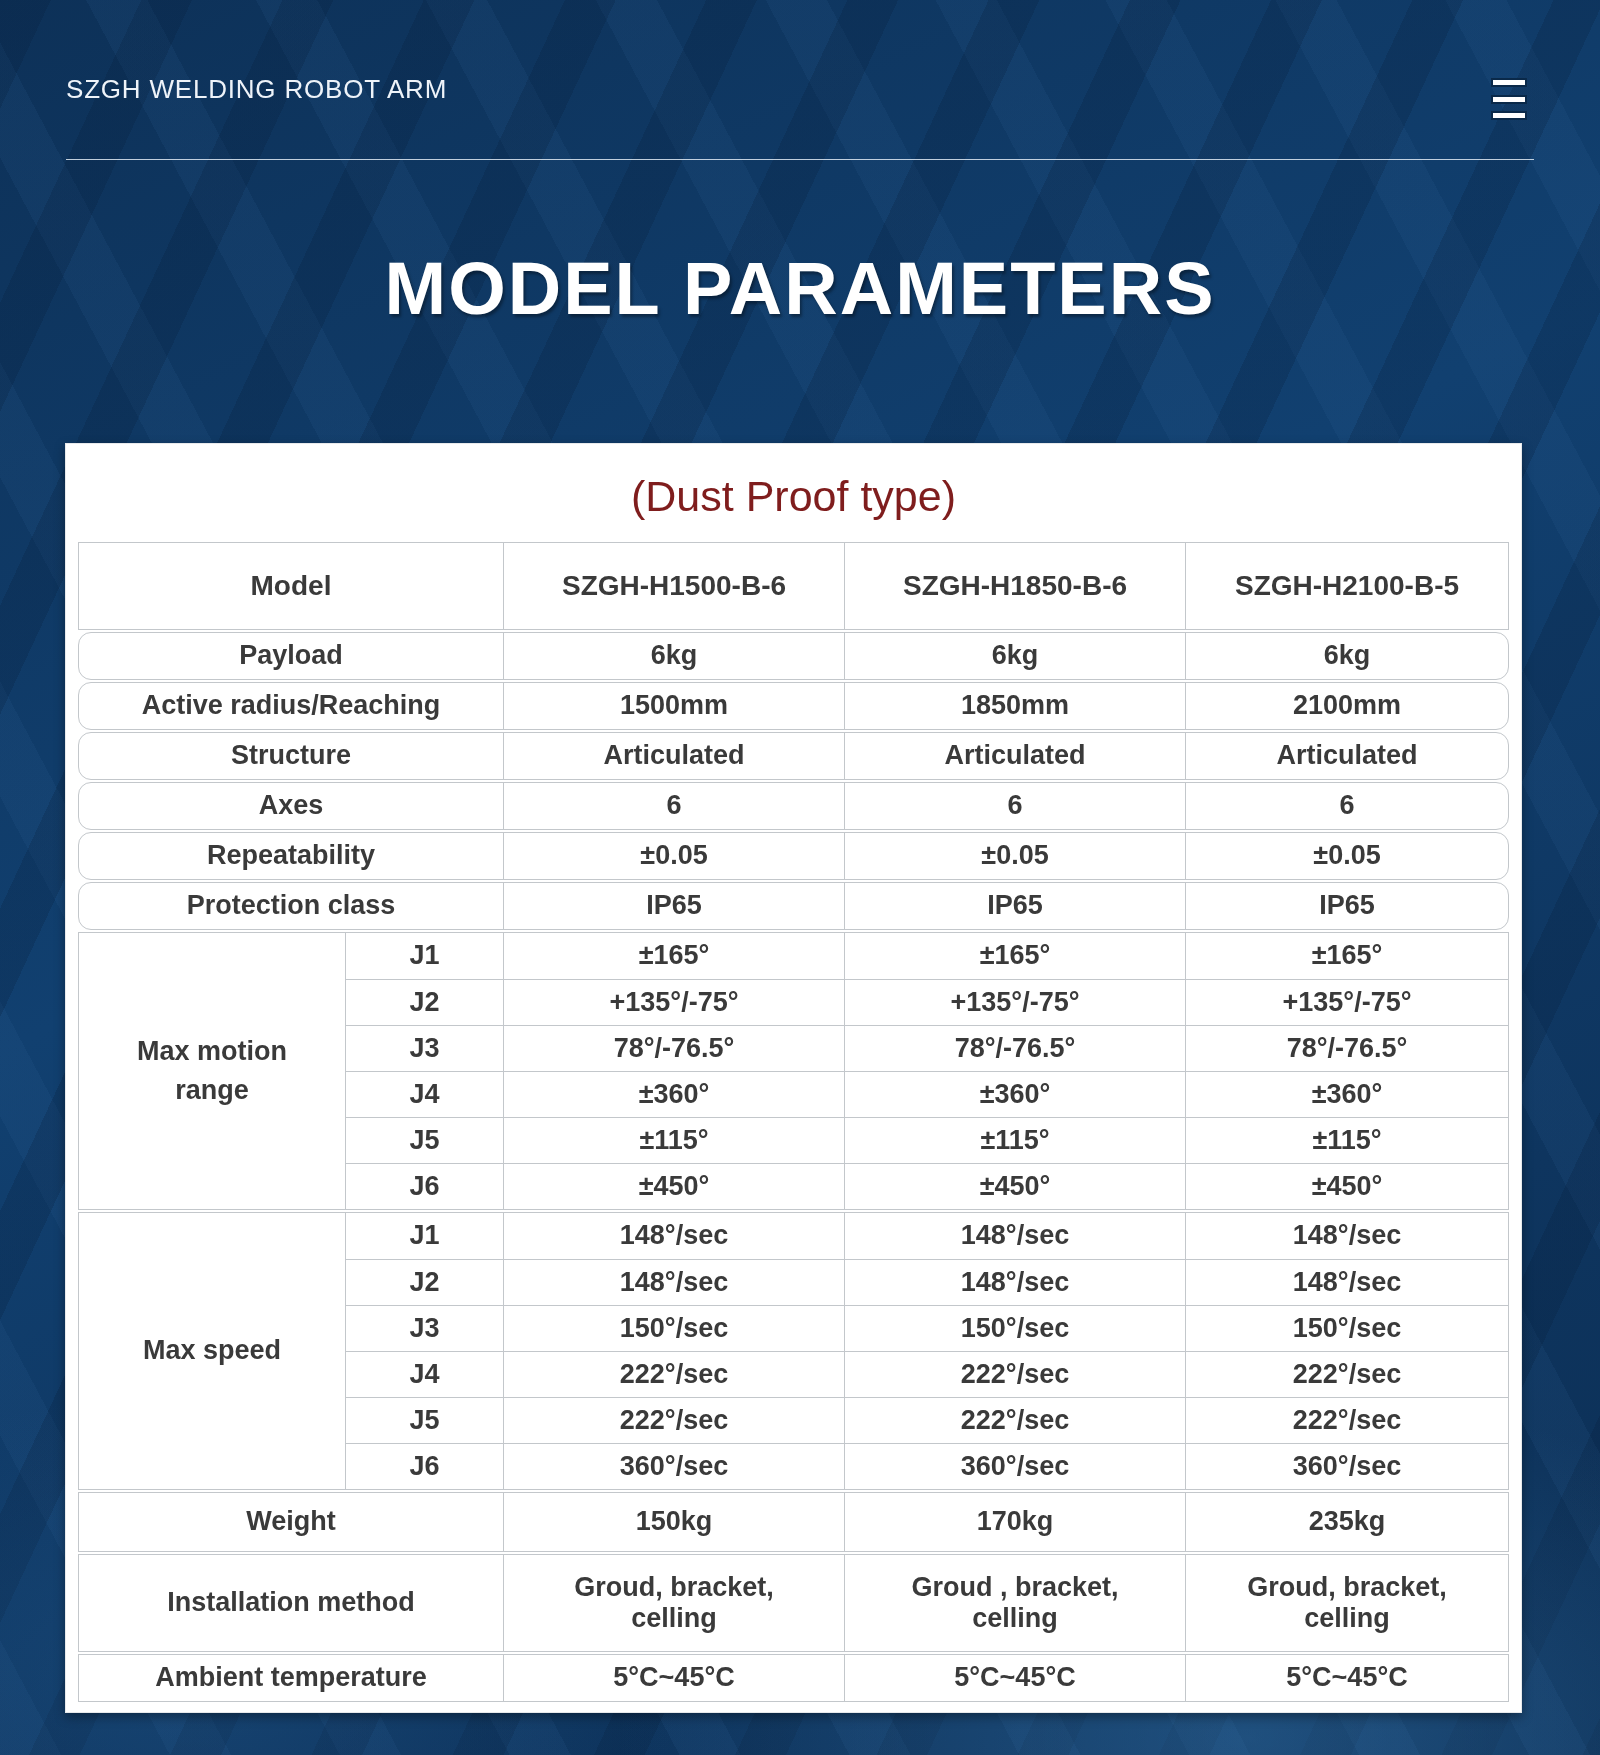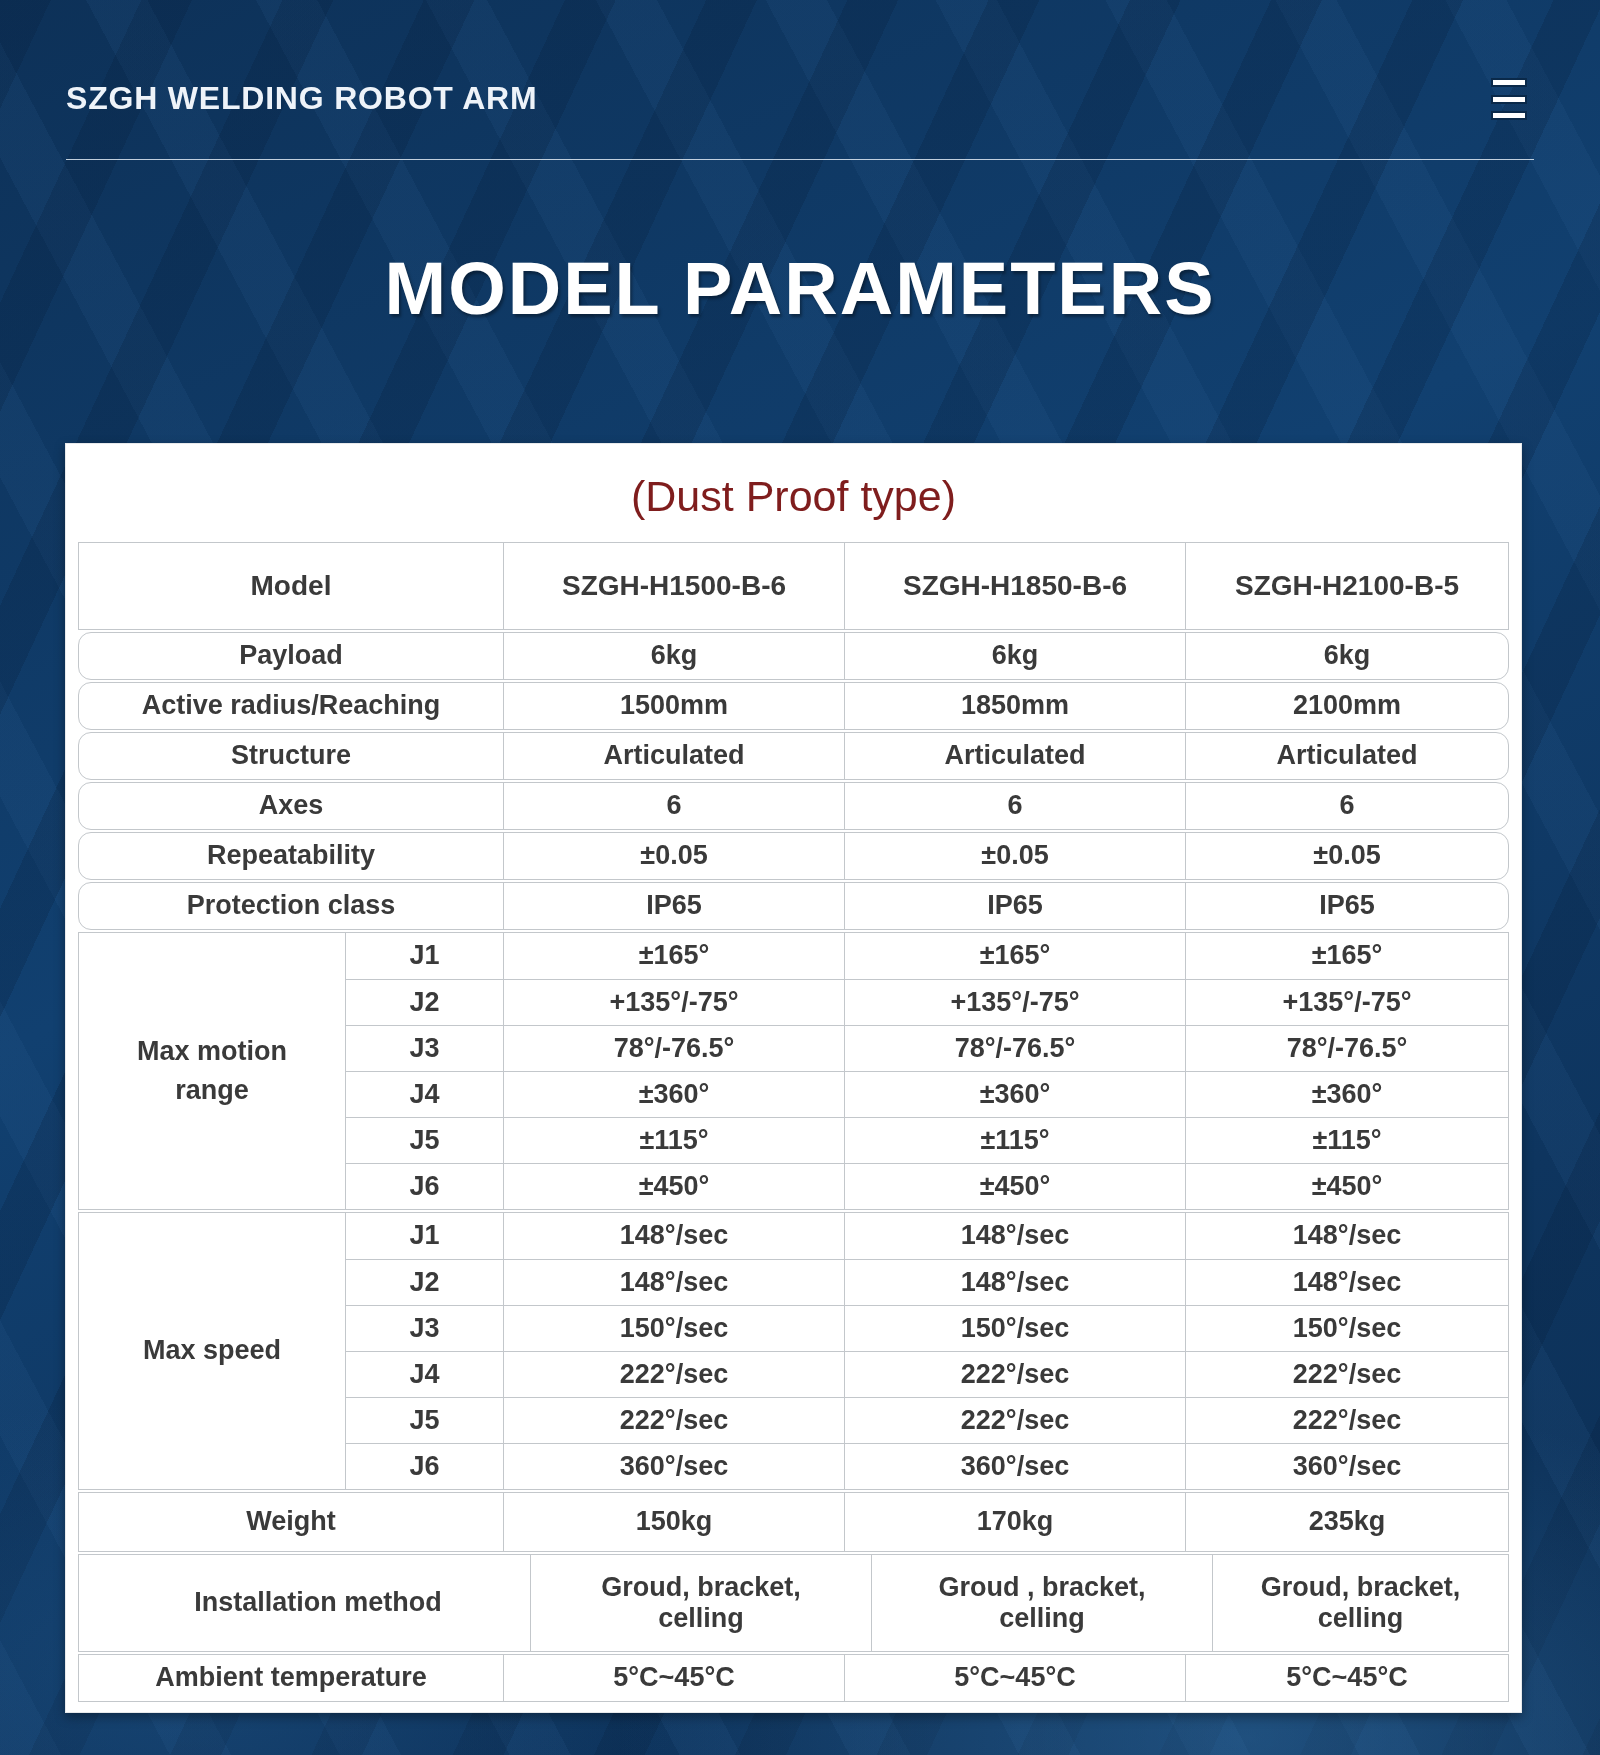--- a/index.html
+++ b/index.html
@@ -11,22 +11,22 @@
     background:
       radial-gradient(900px 500px at 78% 99%, rgba(62,130,188,0.38), rgba(62,130,188,0) 70%),
       radial-gradient(700px 420px at 12% 96%, rgba(45,105,160,0.25), rgba(45,105,160,0) 70%),
       repeating-linear-gradient(115deg, rgba(6,28,56,0.22) 0px, rgba(6,28,56,0.22) 46px, rgba(6,28,56,0) 46px, rgba(6,28,56,0) 128px),
       repeating-linear-gradient(62deg, rgba(52,104,158,0.12) 0px, rgba(52,104,158,0.12) 54px, rgba(52,104,158,0) 54px, rgba(52,104,158,0) 150px),
       linear-gradient(155deg, #0d3158 0%, #114070 42%, #0e355f 75%, #0c2f55 100%);
   }
 
   
   .brand {
-    position: absolute; left: 66px; top: 80px;
-    color: #eef3f9; font-size: 32px; font-weight: bold; letter-spacing: 0.8px;
+    position: absolute; left: 66px; top: 74px;
+    color: #eef3f9; font-size: 26px; font-weight: normal; letter-spacing: 0.8px;
   }
   .menu-btn {
     position: absolute; left: 1491px; top: 78px; width: 40px; height: 42px;
     background: transparent; border: none; cursor: pointer;
     display: flex; flex-direction: column; justify-content: space-between; padding: 0;
   }
   .menu-btn .bar {
     width: 36px; height: 9px; background: #ffffff;
     border: 2px solid #0a2949;
   }
@@ -65,21 +65,21 @@
     display: flex; align-items: center; justify-content: center; text-align: center;
     font-size: 27px; font-weight: bold; color: #3a3a3a;
     padding: 0 8px; border-left: 1px solid #c3c7cb; white-space: pre-line;
     line-height: 1.15;
   }
   .cell:first-child { border-left: none; }
   .r-model { height: 88px; }
   .r-model .cell { font-size: 28px; }
   .r-simple { height: 48px; border-radius: 13px; }
   .r-weight { height: 60px; }
-  .r-install { height: 98px; padding-left: 27px; }
+  .r-install { height: 98px; }
   .r-ambient { height: 48px; }
 
   
   .block {
     display: grid; grid-template-columns: 267px 1fr;
     border: 1px solid #c3c7cb; margin-top: 2px; background: #ffffff;
   }
   .block-label {
     display: flex; align-items: center; justify-content: center; text-align: center;
     font-size: 27px; font-weight: bold; color: #3a3a3a;

